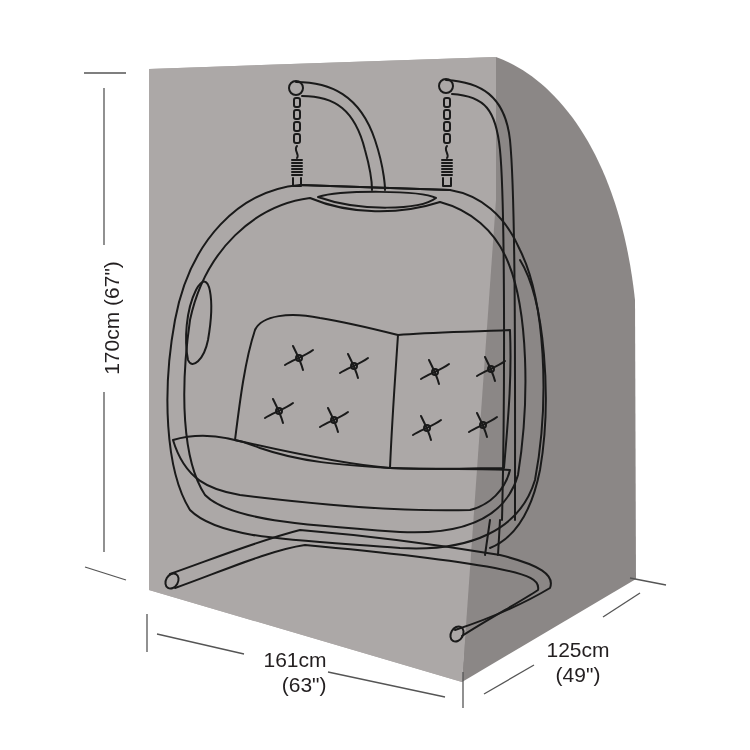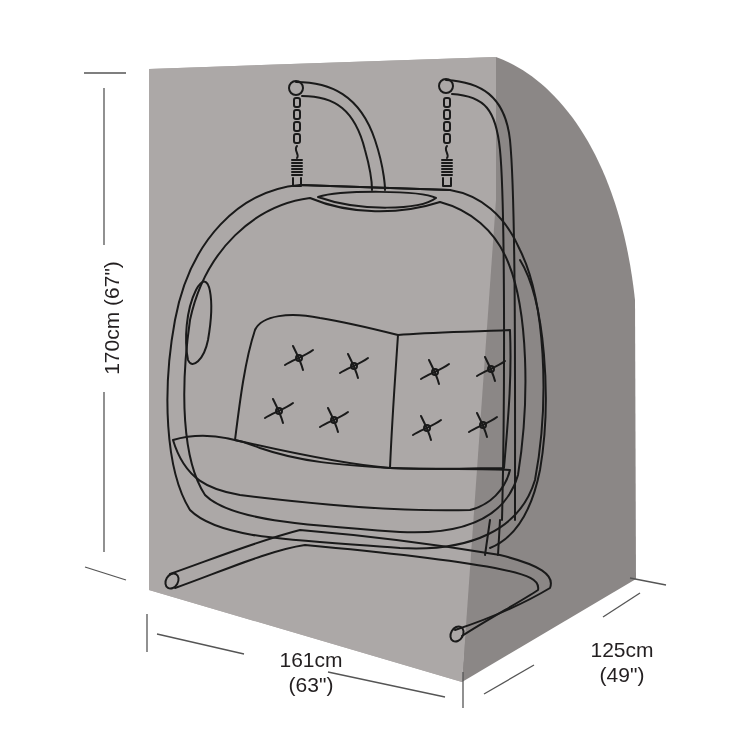--- a/index.html
+++ b/index.html
@@ -1,21 +1,21 @@
 <!DOCTYPE html>
 <html><head>
 <meta charset="utf-8">
 <style>
   html, body { margin: 0; padding: 0; background: #ffffff; }
   body { width: 750px; height: 750px; position: relative; overflow: hidden; font-family: "Liberation Sans", sans-serif; }
   #art { position: absolute; left: 0; top: 0; width: 750px; height: 750px; }
   .dim-label { position: absolute; color: #231f20; font-family: "Liberation Sans", sans-serif; font-size: 21px; line-height: 25px; text-align: center; white-space: nowrap; }
   #height-label { left: 111px; top: 318px; transform: translate(-50%, -50%) rotate(-90deg); }
-  #width-label { left: 311px; top: 672px; transform: translate(-50%, -50%); }
-  #depth-label { left: 578px; top: 662px; transform: translate(-50%, -50%); margin-left: 44px; }
+  #width-label { left: 295px; top: 672px; transform: translate(-50%, -50%); text-align: right; }
+  #depth-label { left: 578px; top: 662px; transform: translate(-50%, -50%); }
 </style>
 </head>
 <body>
 
 <svg id="art" viewBox="0 0 750 750" xmlns="http://www.w3.org/2000/svg">
 
   <g>
     <path d="M496,57 C560,80 620,160 635,300 L636,579 L462,682 L496,57 Z" fill="#8b8786"></path>
     <path d="M149,69 L496,57 L462,682 L149,590 Z" fill="#aca8a7"></path>
     <path d="M149,69 L496,57 L496,200 L462,682 L149,590 Z" fill="#aca8a7"></path>

